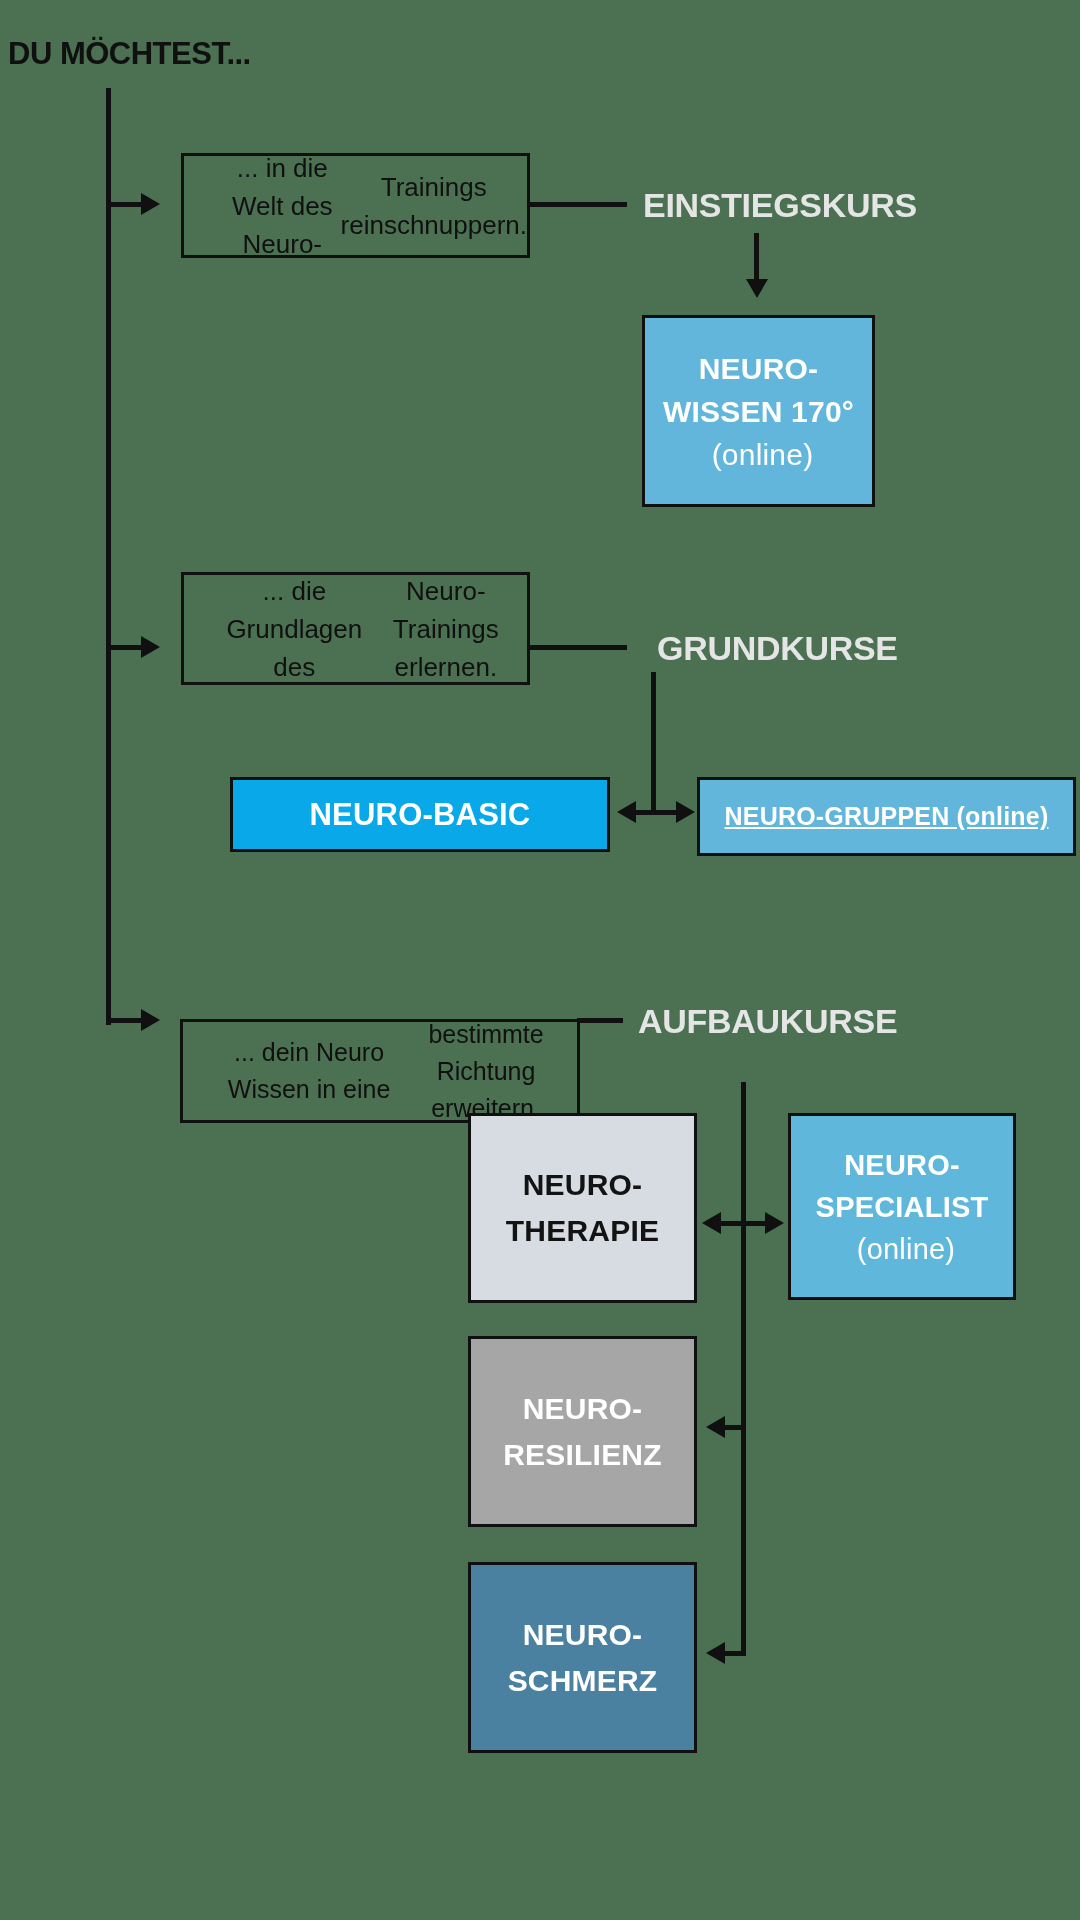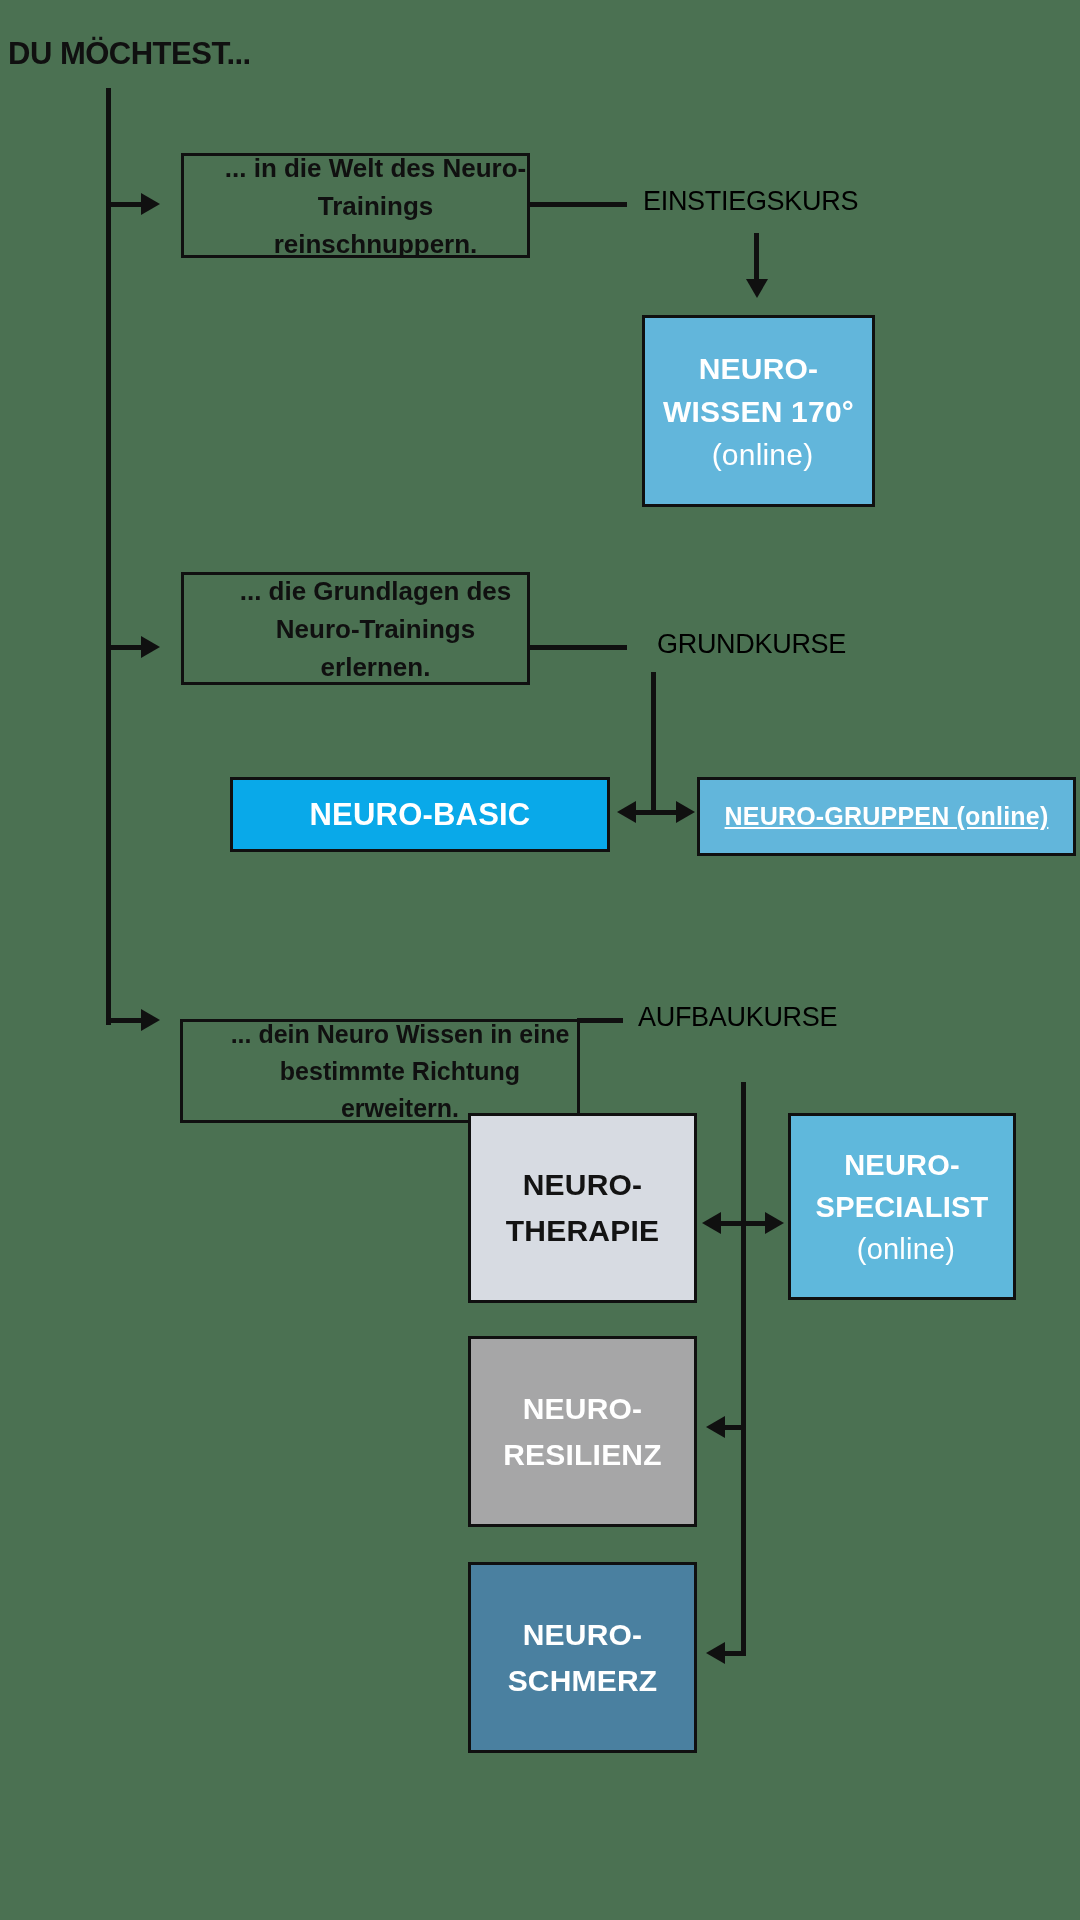--- a/index.html
+++ b/index.html
@@ -14,31 +14,31 @@
     overflow:hidden;
   }
   
   .title{
     position:absolute;
     font-size:31px;font-weight:bold;color:#101010;
     letter-spacing:-0.5px;white-space:nowrap;
   }
   .cat{
     position:absolute;
-    font-size:27px;font-weight:normal;color:#000000;
+    font-size:34px;font-weight:bold;color:#e5e5e5;
     letter-spacing:-0.3px;white-space:nowrap;
   }
   .desc{
     position:absolute;
     border:3px solid #101010;
     box-sizing:border-box;
-    display:flex;flex-direction:column;
+    display:flex;
     align-items:center;justify-content:center;
     text-align:center;
-    font-size:26px;font-weight:700;color:#101010;
+    font-size:26px;font-weight:400;color:#101010;
     line-height:38px;
     background:transparent;
     padding-left:40px;
   }
   .course{
     position:absolute;
     border:3px solid #101010;
     box-sizing:border-box;
     display:flex;flex-direction:column;
     align-items:center;justify-content:center;

